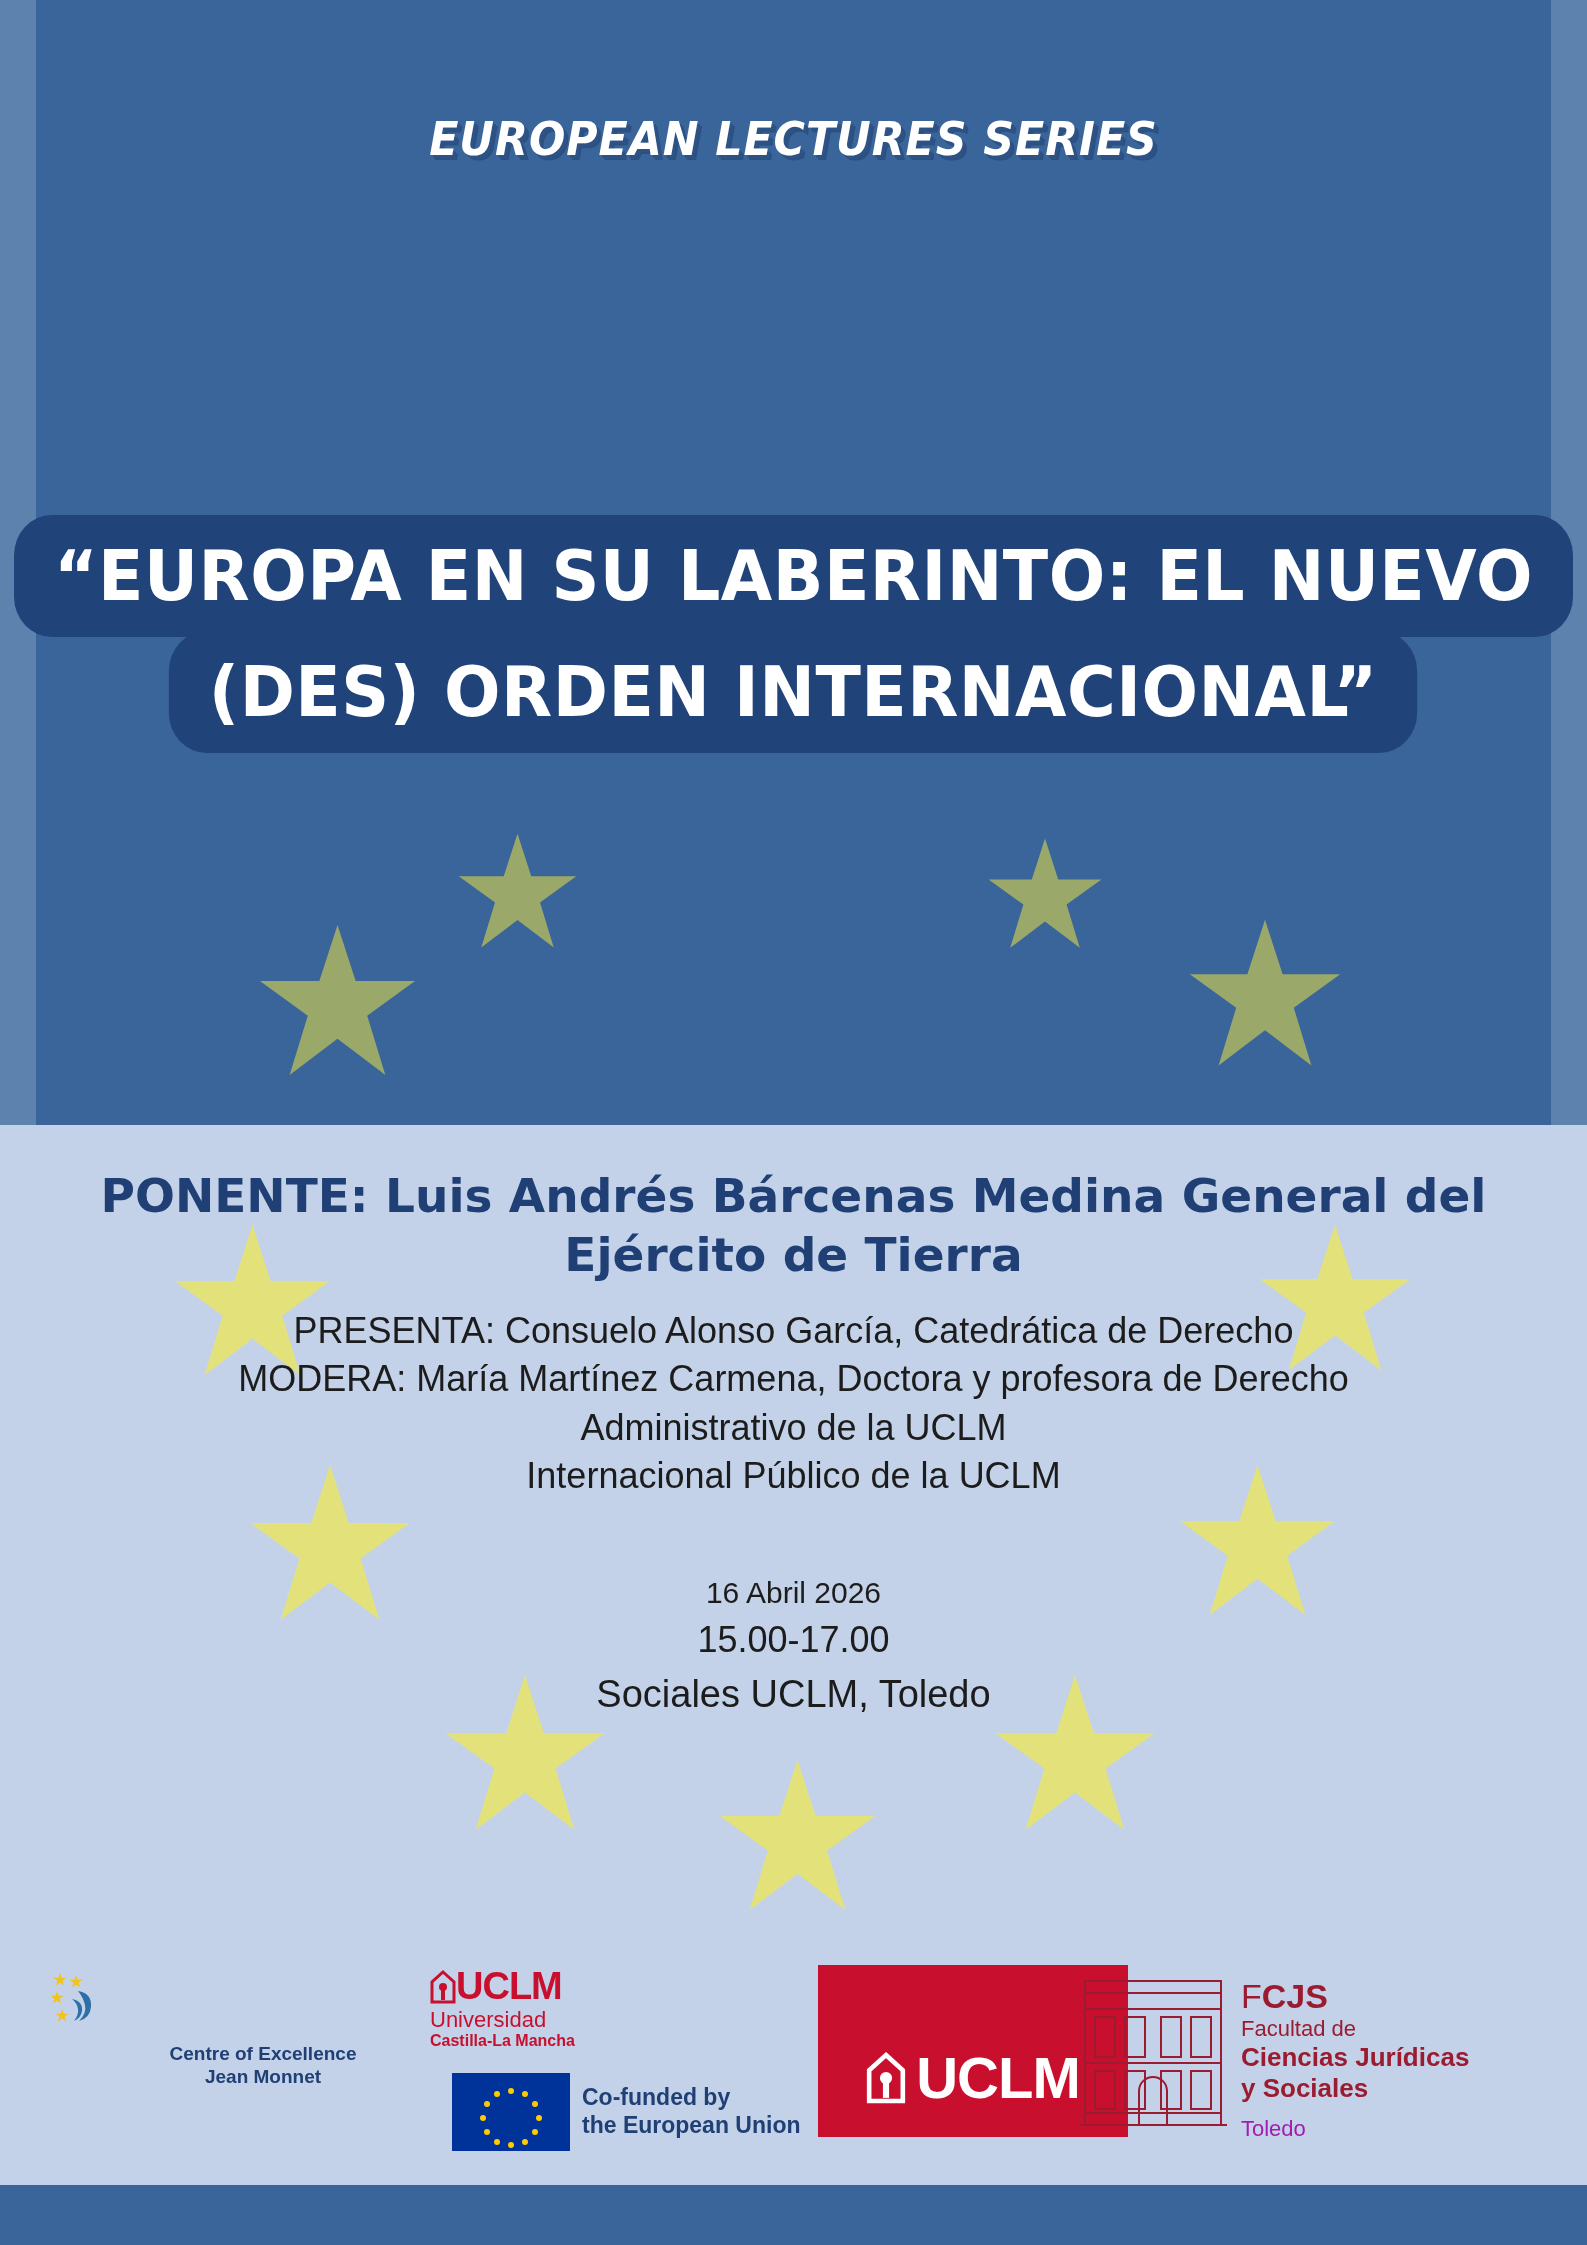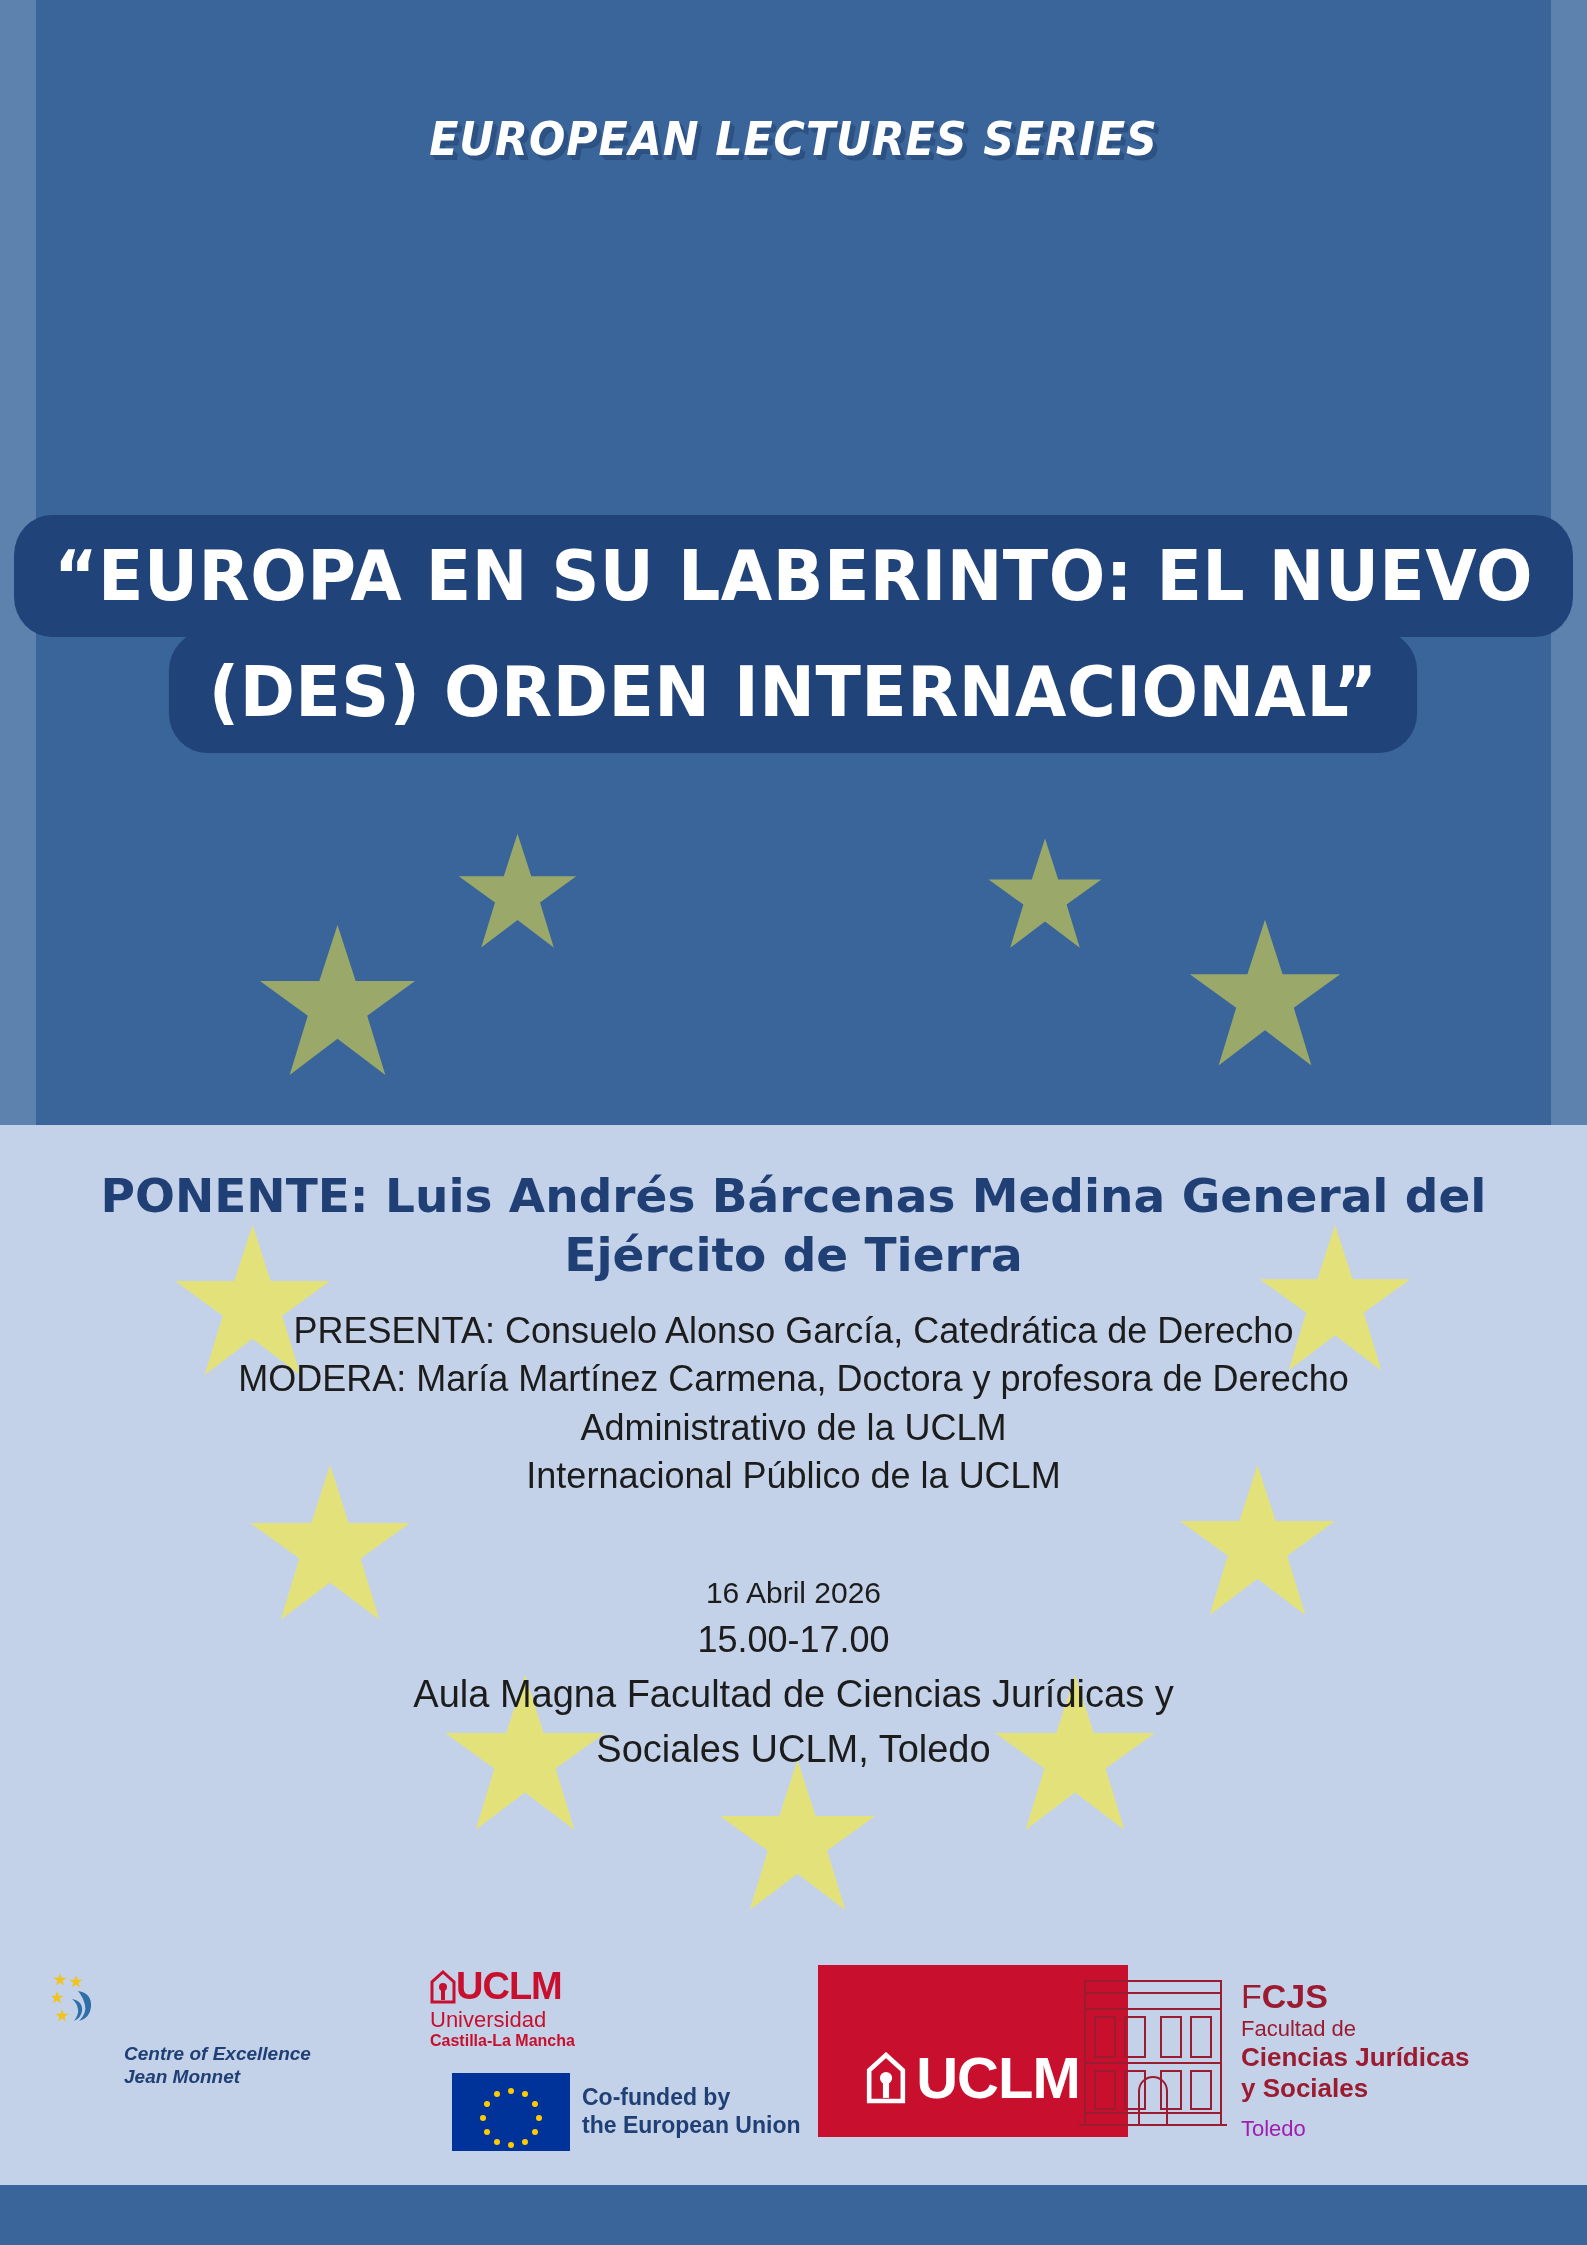--- a/index.html
+++ b/index.html
@@ -167,22 +167,22 @@
   .ces-top { display: flex; align-items: center; }
   .ces-stars {
     width: 62px; height: 62px; position: relative; flex: 0 0 62px;
   }
   .ces-text { margin-left: 8px; }
   .ces-l1 {
     color: #1f3f75; font-weight: bold; font-size: 25px; line-height: 1.12;
   }
   .ces-l2 { color: #1f3f75; font-size: 19px; margin-top: 2px; }
   .ces-l3 {
-    color: #1f3f75; font-style: italic; font-weight: bold;
-    font-size: 19px; line-height: 1.2; margin-top: 14px; margin-left: 72px;
+    color: #1f3f75; font-weight: bold;
+    font-size: 19px; line-height: 1.2; margin-top: 14px; margin-left: 72px; text-align: center;
   }
 
   
   .uclm1 { left: 430px; top: 10px; width: 180px; }
   .uclm1 .word {
     color: #c8102e; font-weight: bold; font-size: 38px; letter-spacing: -1px;
   }
   .uclm1 .sub1 { color: #c8102e; font-size: 22px; line-height: 1.1; }
   .uclm1 .sub2 { color: #c8102e; font-weight: bold; font-size: 16px; }
 
@@ -292,21 +292,20 @@
     <div class="credits">
       <span class="line">PRESENTA: Consuelo Alonso García, Catedrática de Derecho</span>
       <span class="line">MODERA: María Martínez Carmena, Doctora y profesora de Derecho</span>
       <span class="line">Administrativo de la UCLM</span>
       <span class="line">Internacional Público de la UCLM</span>
     </div>
 
     <div class="datetime">
       <span class="date">16 Abril 2026</span>
       <span class="time">15.00-17.00</span>
-      <span class="place">Aula Magna Facultad de Ciencias Jurídicas y</span>
       <span class="place">Sociales UCLM, Toledo</span>
     </div>
   </div>
 
   <div class="logos">
 
     <div class="logo ces">
       <div class="ces-top">
         <div class="ces-stars">
           <svg width="62" height="62" viewBox="0 0 62 62">

